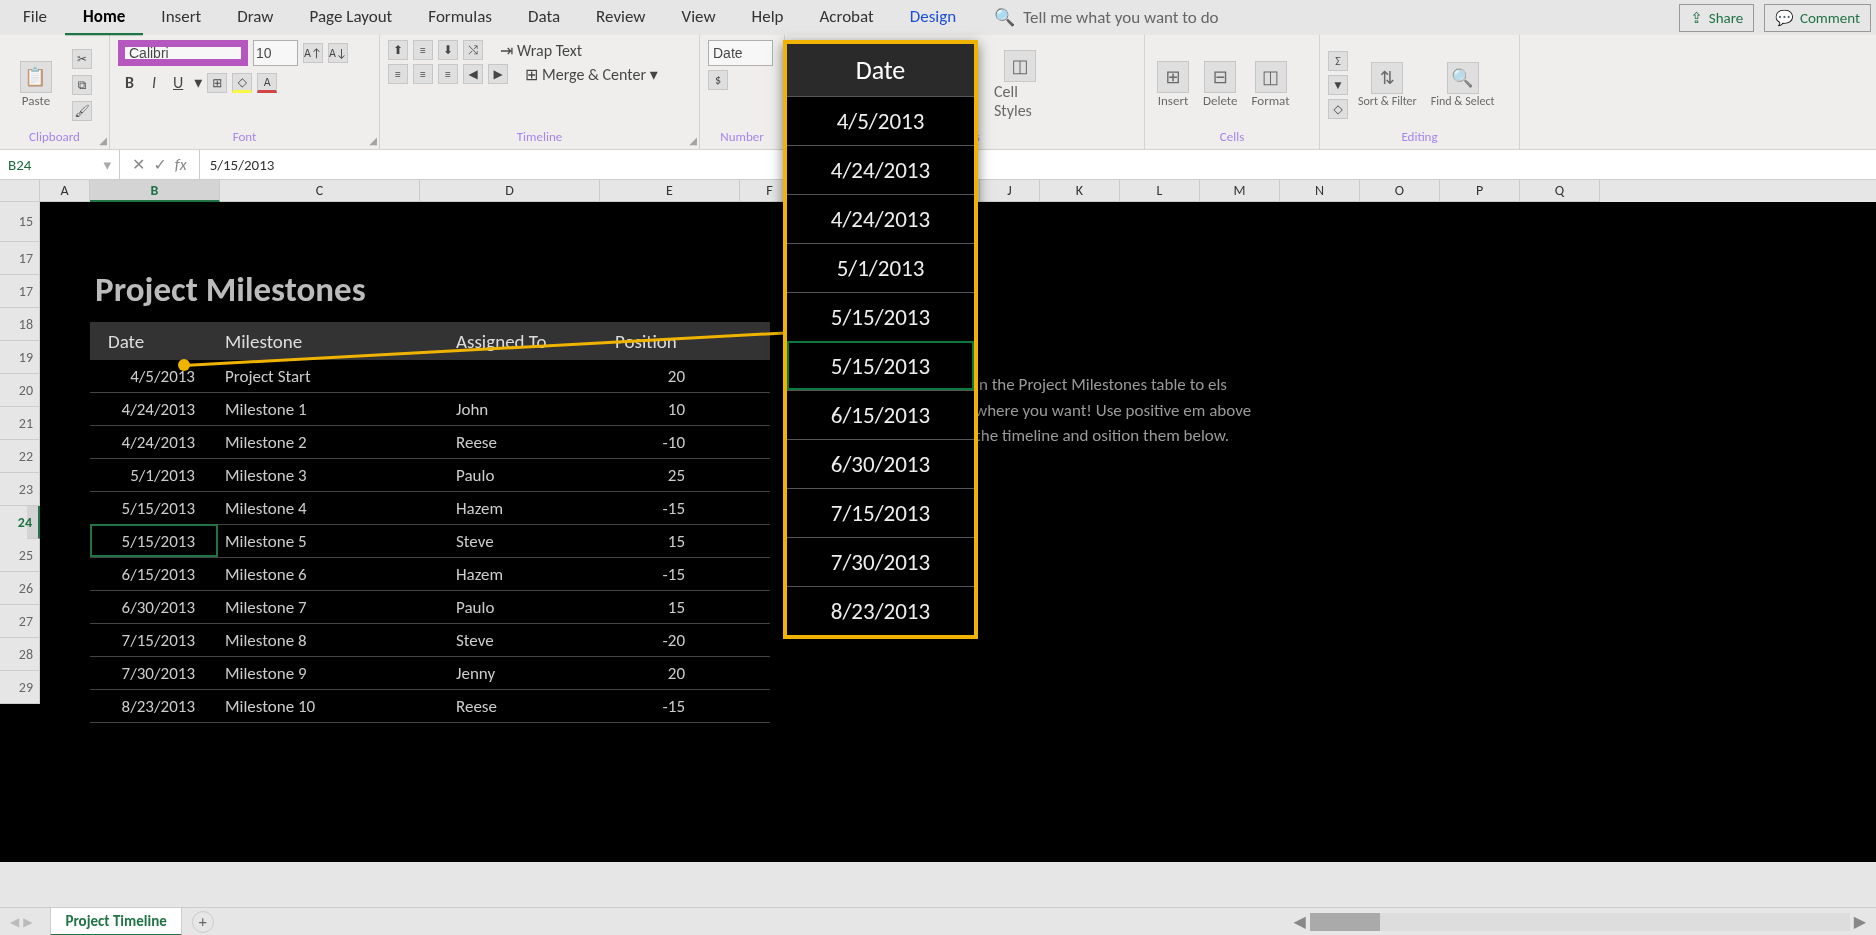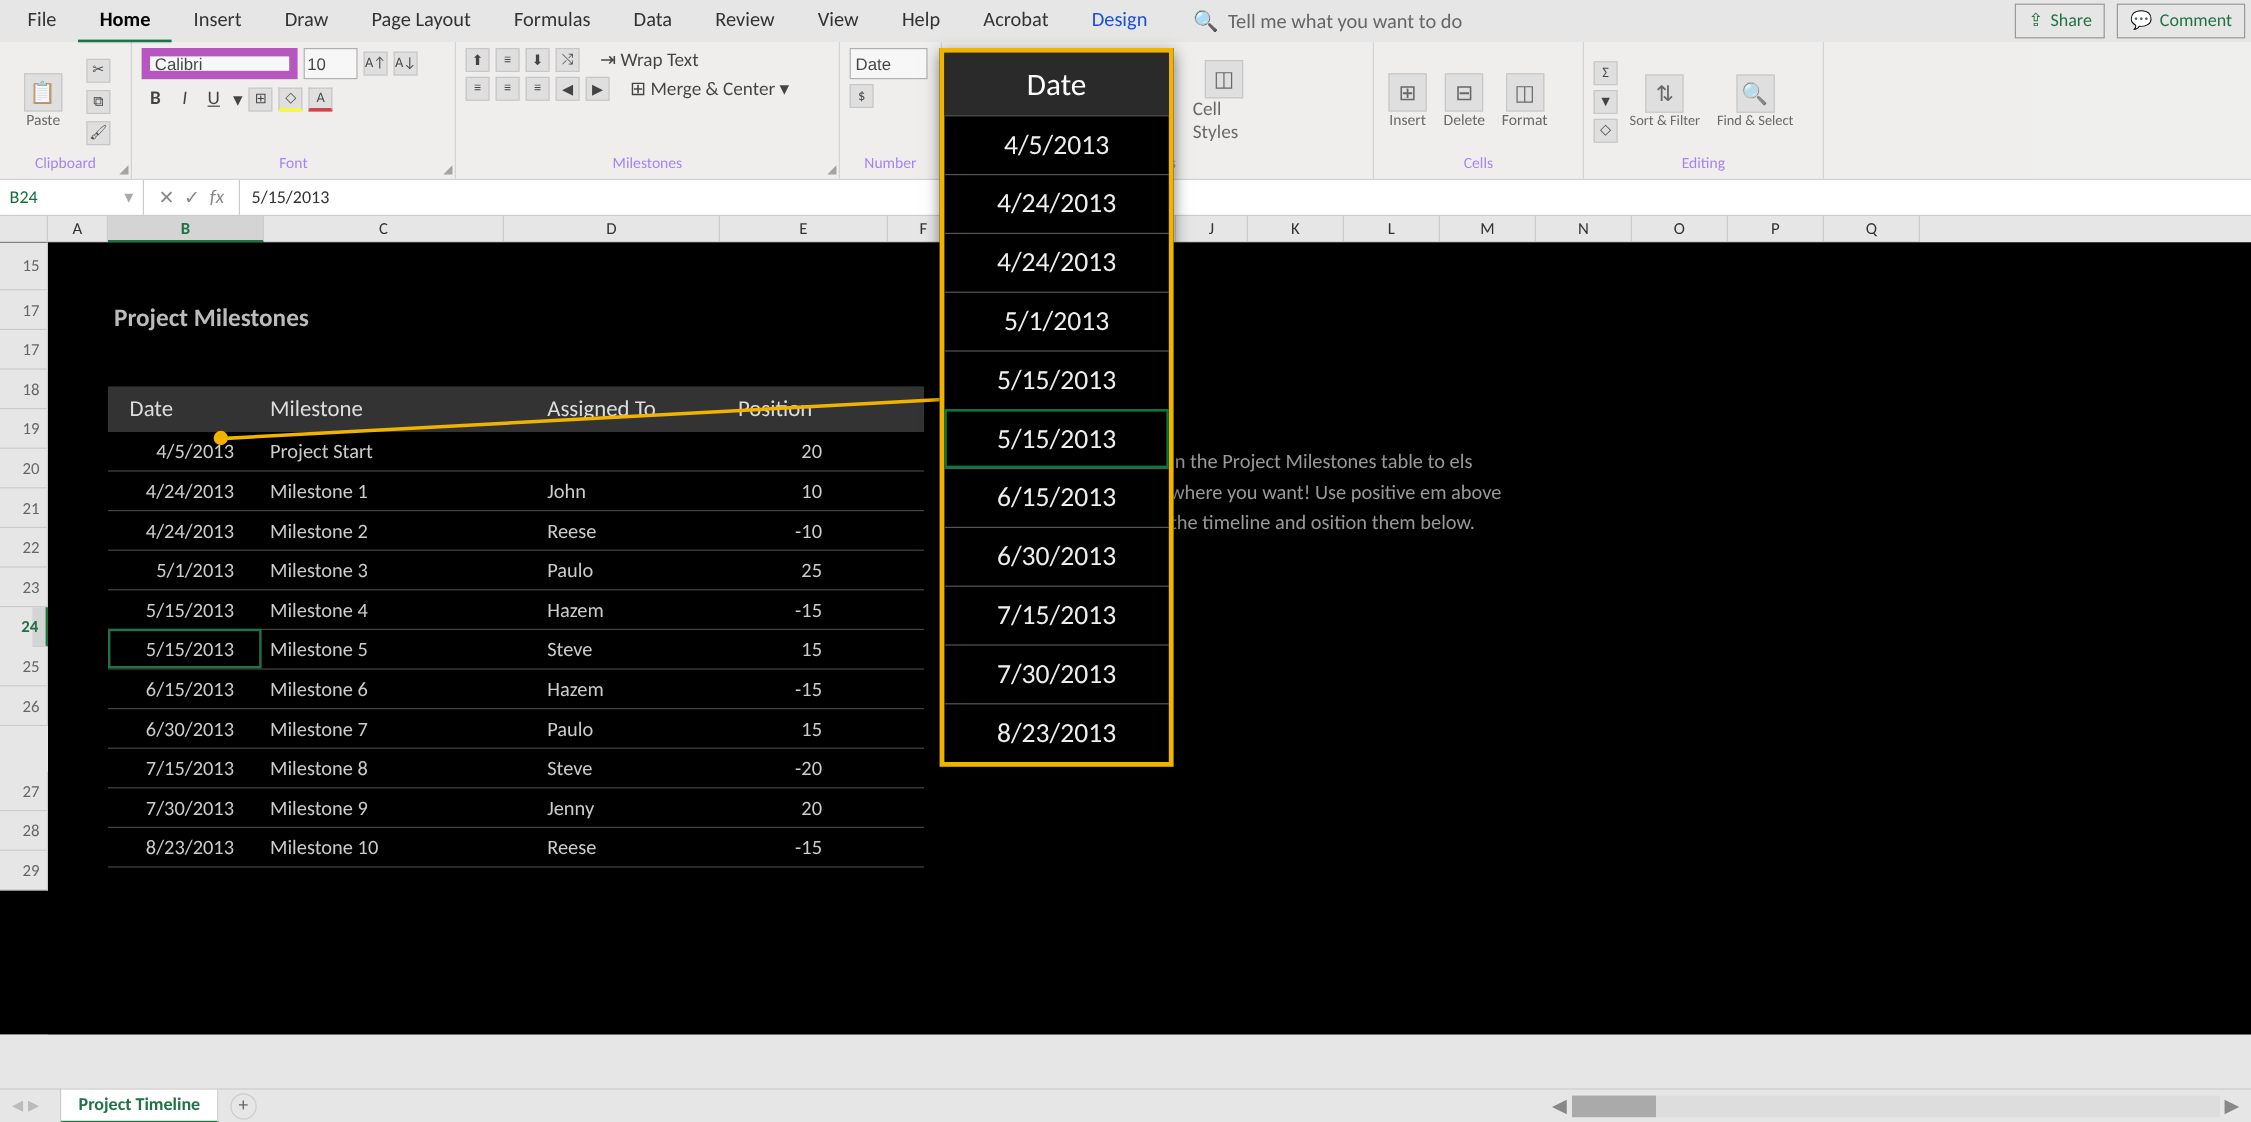--- a/index.html
+++ b/index.html
@@ -47,21 +47,21 @@
 
 
 .grid-area { position: relative; background: #000; height: 660px; overflow: hidden; }
 .row-headers { position: absolute; left: 0; top: 0; width: 40px; background: #e6e6e6; }
 .row-header { height: 35px; border-bottom: 1px solid #ccc; border-right: 1px solid #ccc; display: flex; align-items: center; justify-content: flex-end; padding-right: 6px; font-size: 14px; color: #666; }
 .row-header.first { height: 40px; }
 .row-header.selected { background: #d4d4d4; color: #217346; font-weight: 600; border-right: 2px solid #217346; }
 
 
 .sheet-content { position: absolute; left: 40px; top: 0; right: 0; bottom: 0; background: #000; color: #eee; }
-.title-text { position: absolute; left: 55px; top: 50px; font-size: 21px; font-weight: 600; color: #bbb; }
+.title-text { position: absolute; left: 55px; top: 66px; font-size: 35px; font-weight: 600; color: #bbb; }
 .data-table { position: absolute; left: 50px; top: 120px; width: 680px; }
 .data-header { display: flex; background: #333; height: 38px; align-items: center; color: #ddd; font-size: 19px; }
 .data-row { display: flex; height: 33px; align-items: center; color: #ccc; font-size: 17px; border-bottom: 1px solid #444; }
 .dc-date { width: 120px; text-align: right; padding-right: 15px; }
 .dc-milestone { width: 230px; padding-left: 15px; }
 .dc-assigned { width: 160px; padding-left: 16px; }
 .dc-position { width: 120px; text-align: right; padding-right: 35px; }
 .data-header .dc-date { text-align: left; padding-left: 18px; }
 .data-header .dc-position { text-align: left; padding-left: 15px; }
 
@@ -171,21 +171,21 @@
       </div>
       <div class="ribbon-row">
         <span class="ribbon-small-icon">≡</span>
         <span class="ribbon-small-icon">≡</span>
         <span class="ribbon-small-icon">≡</span>
         <span class="ribbon-small-icon">◀</span>
         <span class="ribbon-small-icon">▶</span>
         <span style="margin-left:12px">⊞ <span>Merge &amp; Center</span> ▾</span>
       </div>
     </div>
-    <div class="ribbon-group-label">Milestones</div>
+    <div class="ribbon-group-label">Timeline</div>
     <span class="expand-corner">◢</span>
   </div>
   <div class="ribbon-group" style="width:85px">
     <div class="ribbon-content">
       <input class="fmt-select" style="width: 65px;" value="Date">
       <div class="ribbon-row">
         <span class="ribbon-small-icon">$</span>
       </div>
     </div>
     <div class="ribbon-group-label">Number</div>
@@ -287,21 +287,21 @@
       <div class="row-header" style="height: 33px; text-align: center;">17</div>
       <div class="row-header" style="height: 33px;">18</div>
       <div class="row-header" style="height: 33px;">19</div>
       <div class="row-header" style="height: 33px;">20</div>
       <div class="row-header" style="height: 33px;">21</div>
       <div class="row-header" style="height: 33px;">22</div>
       <div class="row-header" style="height: 33px;">23</div>
       <div class="row-header selected" style="height: 33px; margin-left: 27px;">24</div>
       <div class="row-header" style="height: 33px;">25</div>
       <div class="row-header" style="height: 33px;">26</div>
-      <div class="row-header" style="height: 33px; margin-top: 38px;">27</div>
+      <div class="row-header" style="height: 33px;">27</div>
       <div class="row-header" style="height: 33px;">28</div>
       <div class="row-header" style="height: 33px;">29</div>
     </div>
   <div class="sheet-content">
     <div class="title-text">Project Milestones</div>
     <div class="data-table">
       <div class="data-header">
         <div class="dc-date">Date</div>
         <div class="dc-milestone">Milestone</div>
         <div class="dc-assigned">Assigned To</div>

